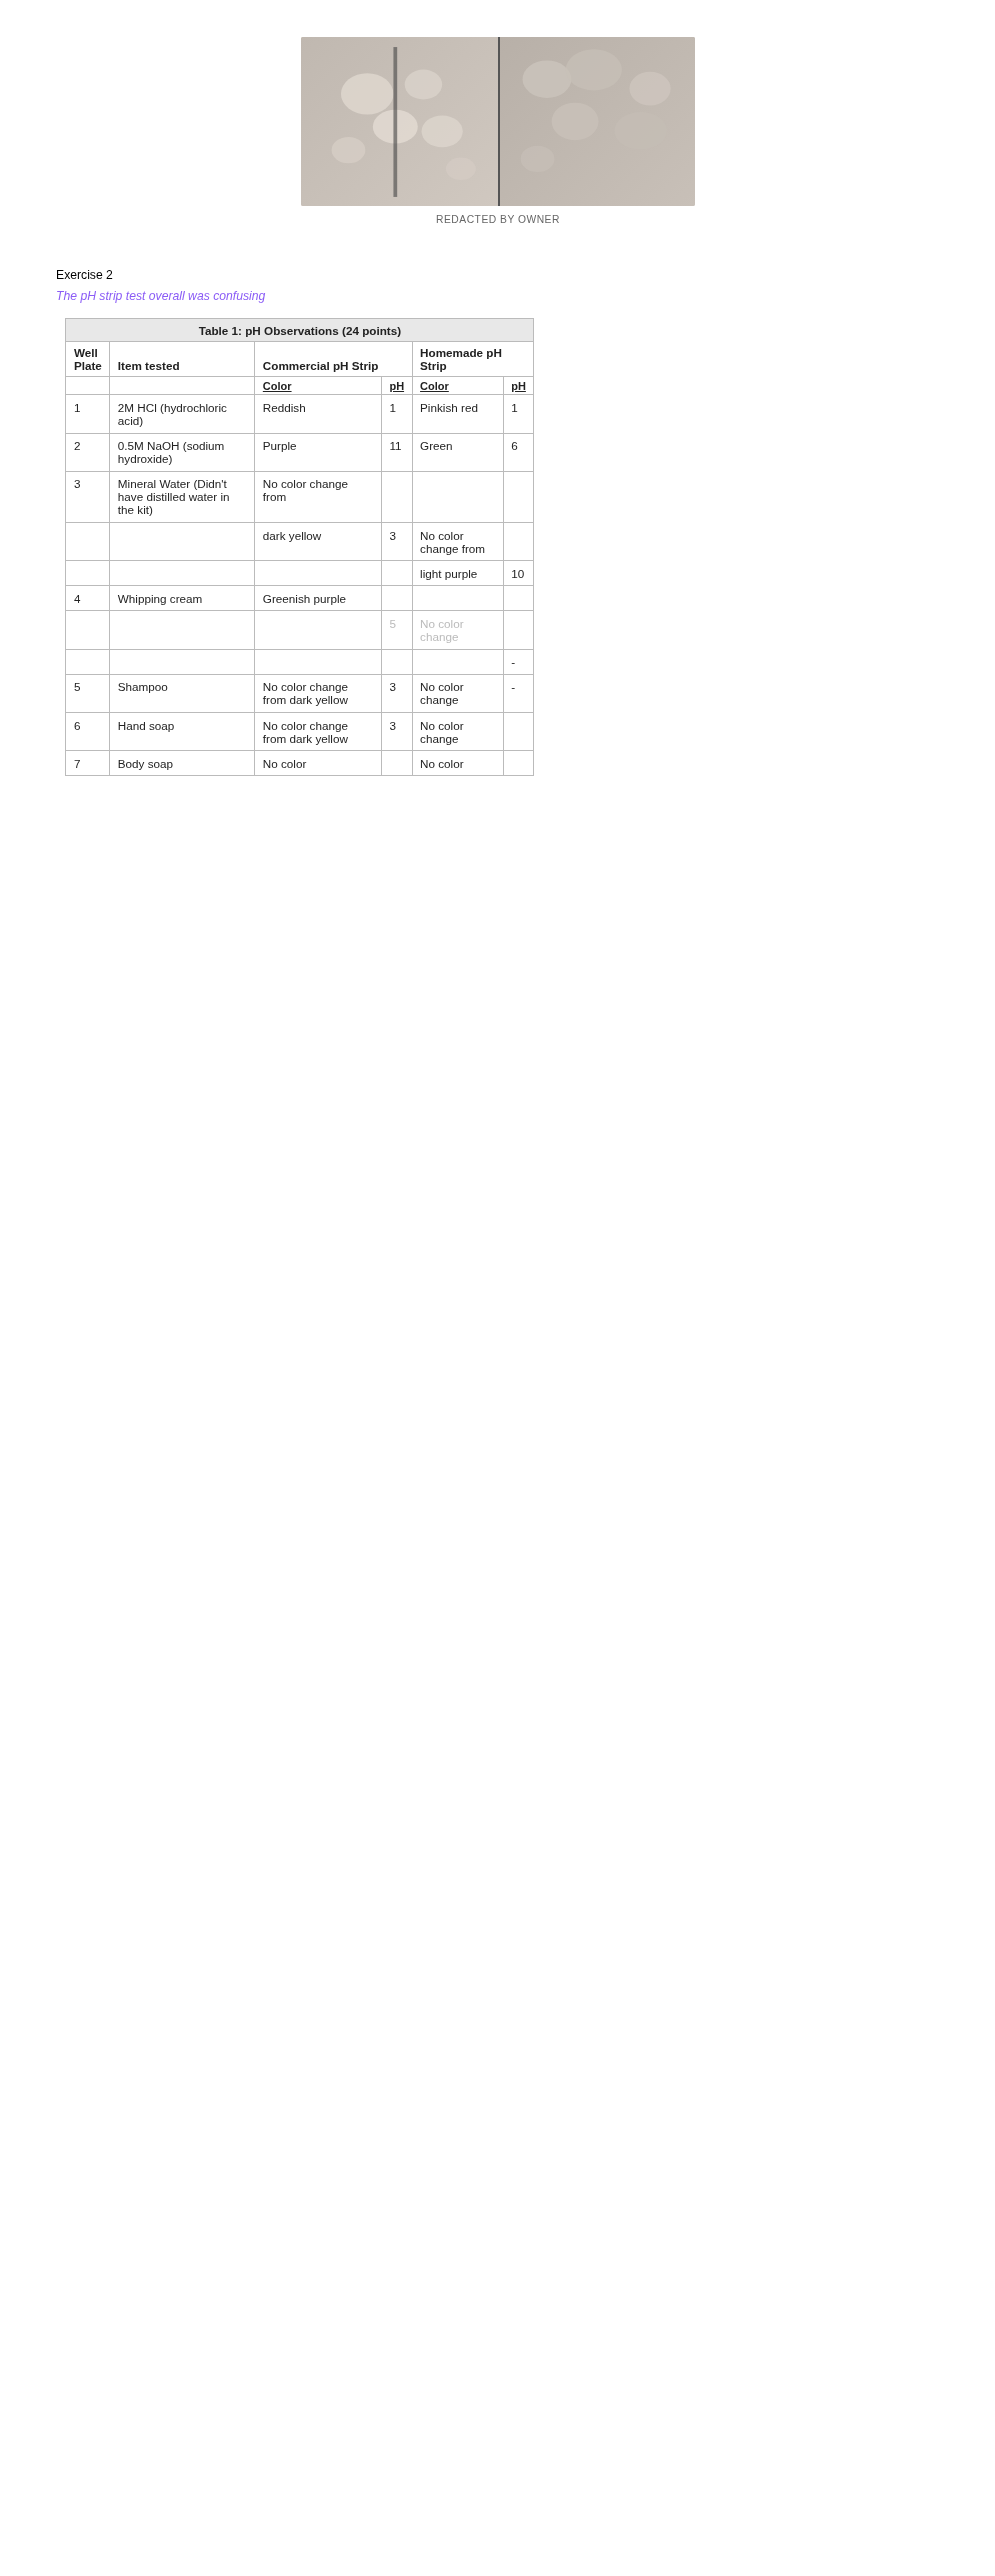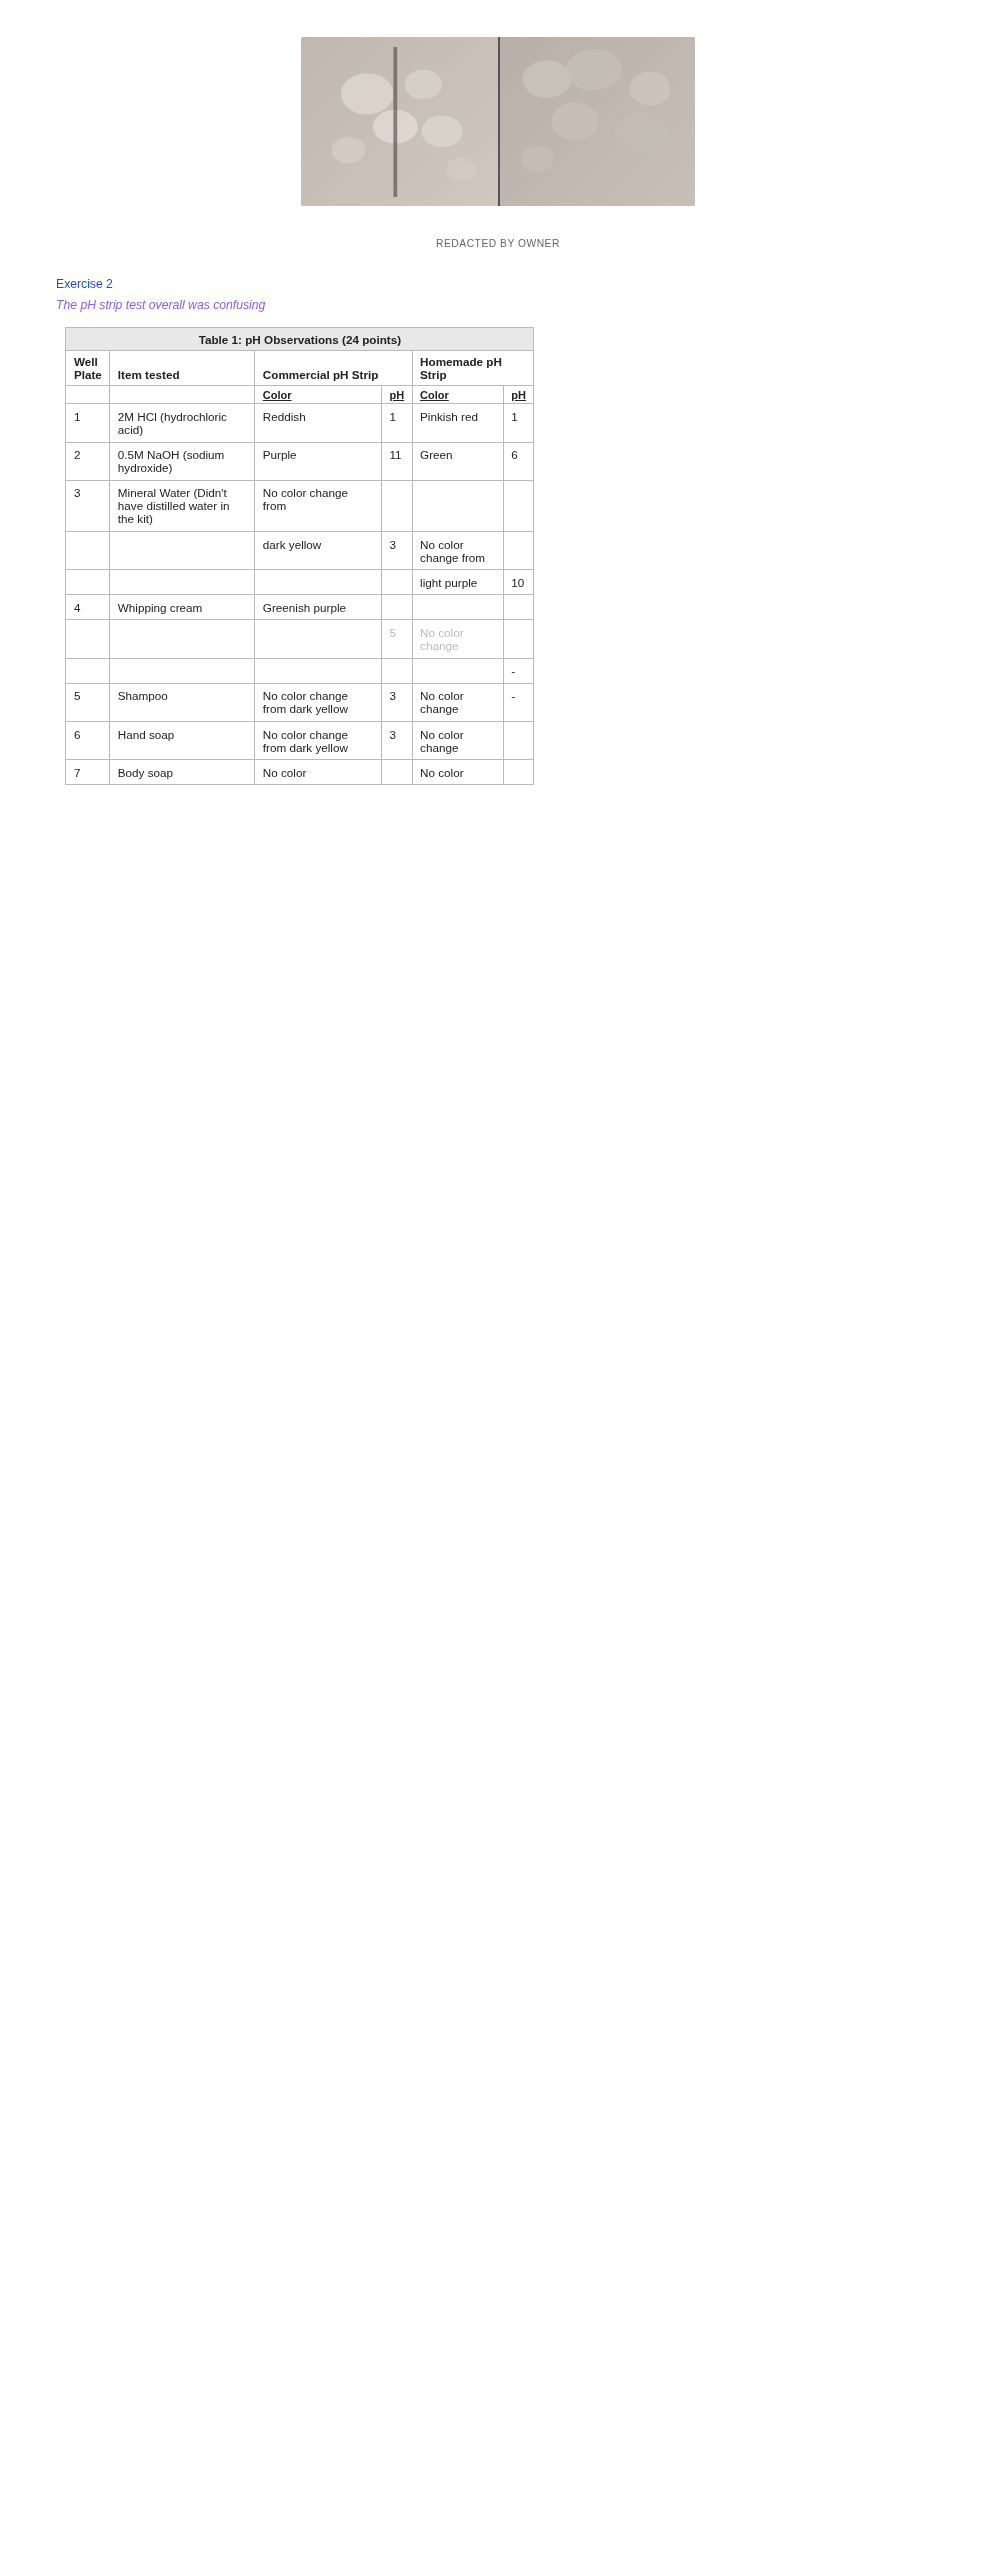--- a/index.html
+++ b/index.html
@@ -9,22 +9,21 @@
       background: #fff;
       color: #222;
       width: 996px;
       min-height: 2576px;
       padding: 37px 56px;
     }
     .image-section {
       display: flex;
       flex-direction: column;
       align-items: center;
-      margin-bottom: 28px;
-      gap: 24px;
+      margin-bottom: 43px;
     }
     .image-placeholder {
       width: 394px;
       height: 169px;
       background: linear-gradient(135deg, #c8bfb0 0%, #d4cbc0 40%, #b8b0a8 60%, #ccc5bd 100%);
       display: flex;
       align-items: center;
       justify-content: center;
       border-radius: 1.9px;
       overflow: hidden;
@@ -45,21 +44,21 @@
       border-left: 2.8px solid #555;
     }
     .image-caption {
       font-size: 10.3px;
       color: #666;
       margin-top: 7.5px;
       letter-spacing: 0.5px;
     }
     .exercise-label {
       font-size: 12.2px;
-      color: #1d4ed8;
+      color: #000000;
       margin-bottom: 7.5px;
     }
     .subtitle {
       color: #8b5cf6;
       font-size: 12.2px;
       margin-bottom: 15px;
       font-style: italic;
     }
     .table-container {
       width: 100%;

